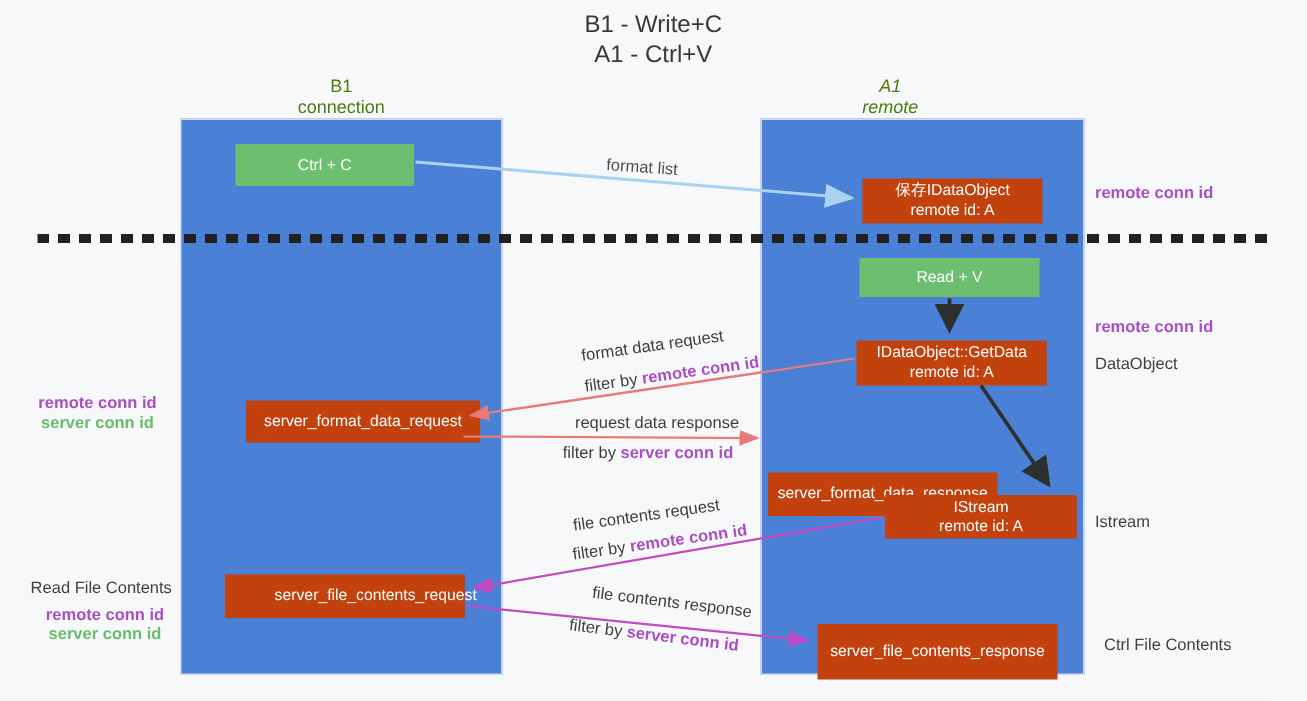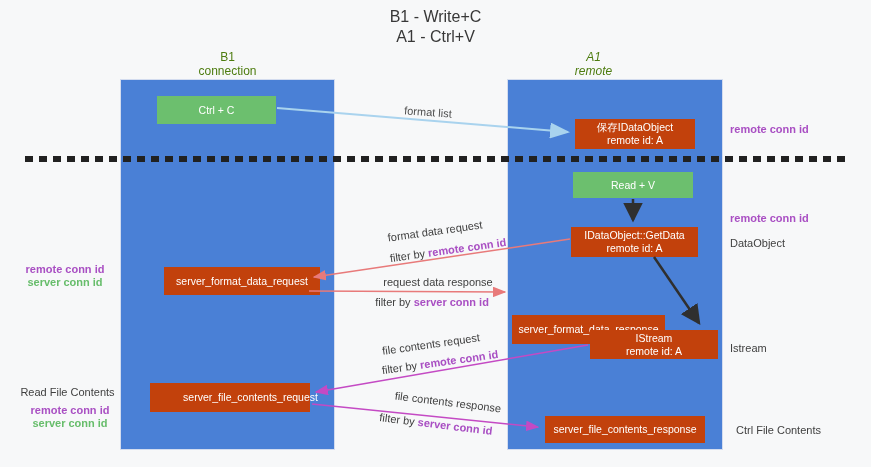--- a/index.html
+++ b/index.html
@@ -82,21 +82,21 @@
 
   <div class="node node-orange" style="left:590px; top:330px; width:128px; height:29px;">
     <div>IStream</div>
     <div>remote id: A</div>
   </div>
 
   <div class="node node-orange" style="left:150px; top:383px; width:160px; height:29px;padding-left:41px;">
     <div>server_file_contents_request</div>
   </div>
 
-  <div class="node node-orange" style="left:545px; top:416px; width:160px; height:27px;">
+  <div class="node node-orange" style="left:545px; top:416px; width:160px; height:37px;">
     <div>server_file_contents_response</div>
   </div>
 
   <div class="lbl purple" style="left:730px; top:123px;">remote conn id</div>
   <div class="lbl purple" style="left:730px; top:212px;">remote conn id</div>
   <div class="lbl" style="left:730px; top:237px;">DataObject</div>
   <div class="lbl" style="left:730px; top:342px;">Istream</div>
   <div class="lbl" style="left:736px; top:424px;">Ctrl File Contents</div>
 
   <div class="side-block" style="left:15px; top:263px; width:100px;">

